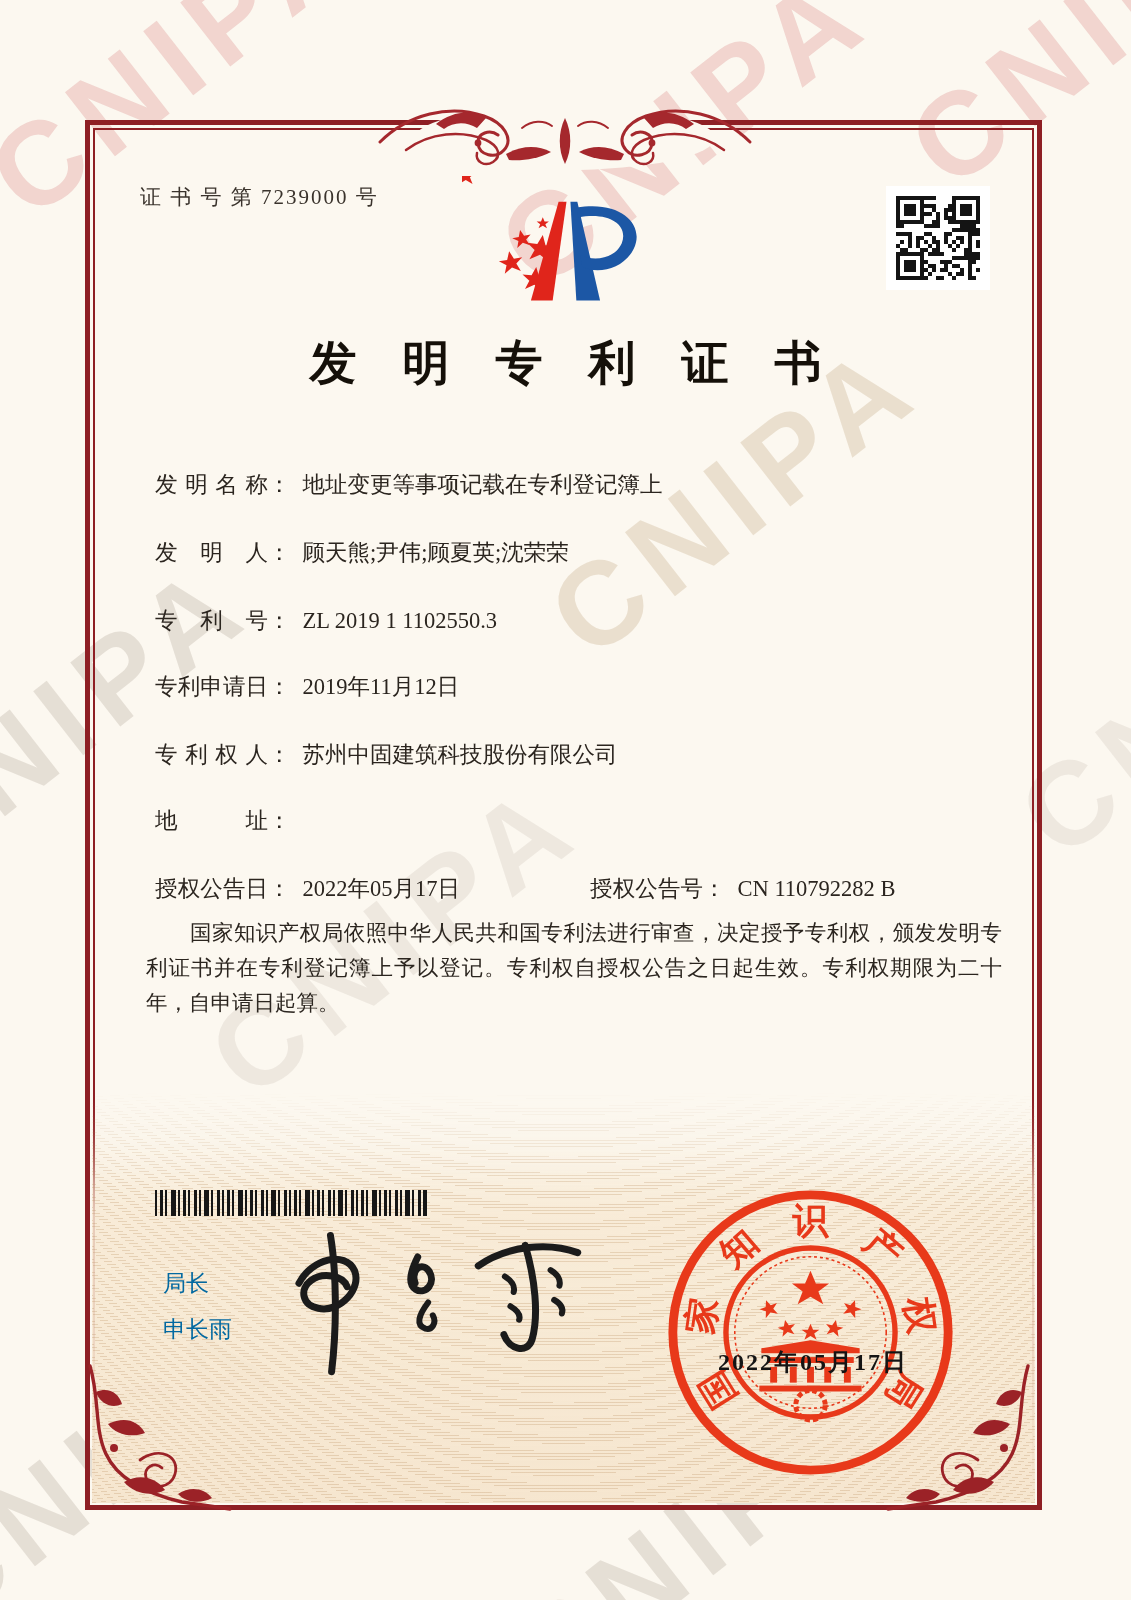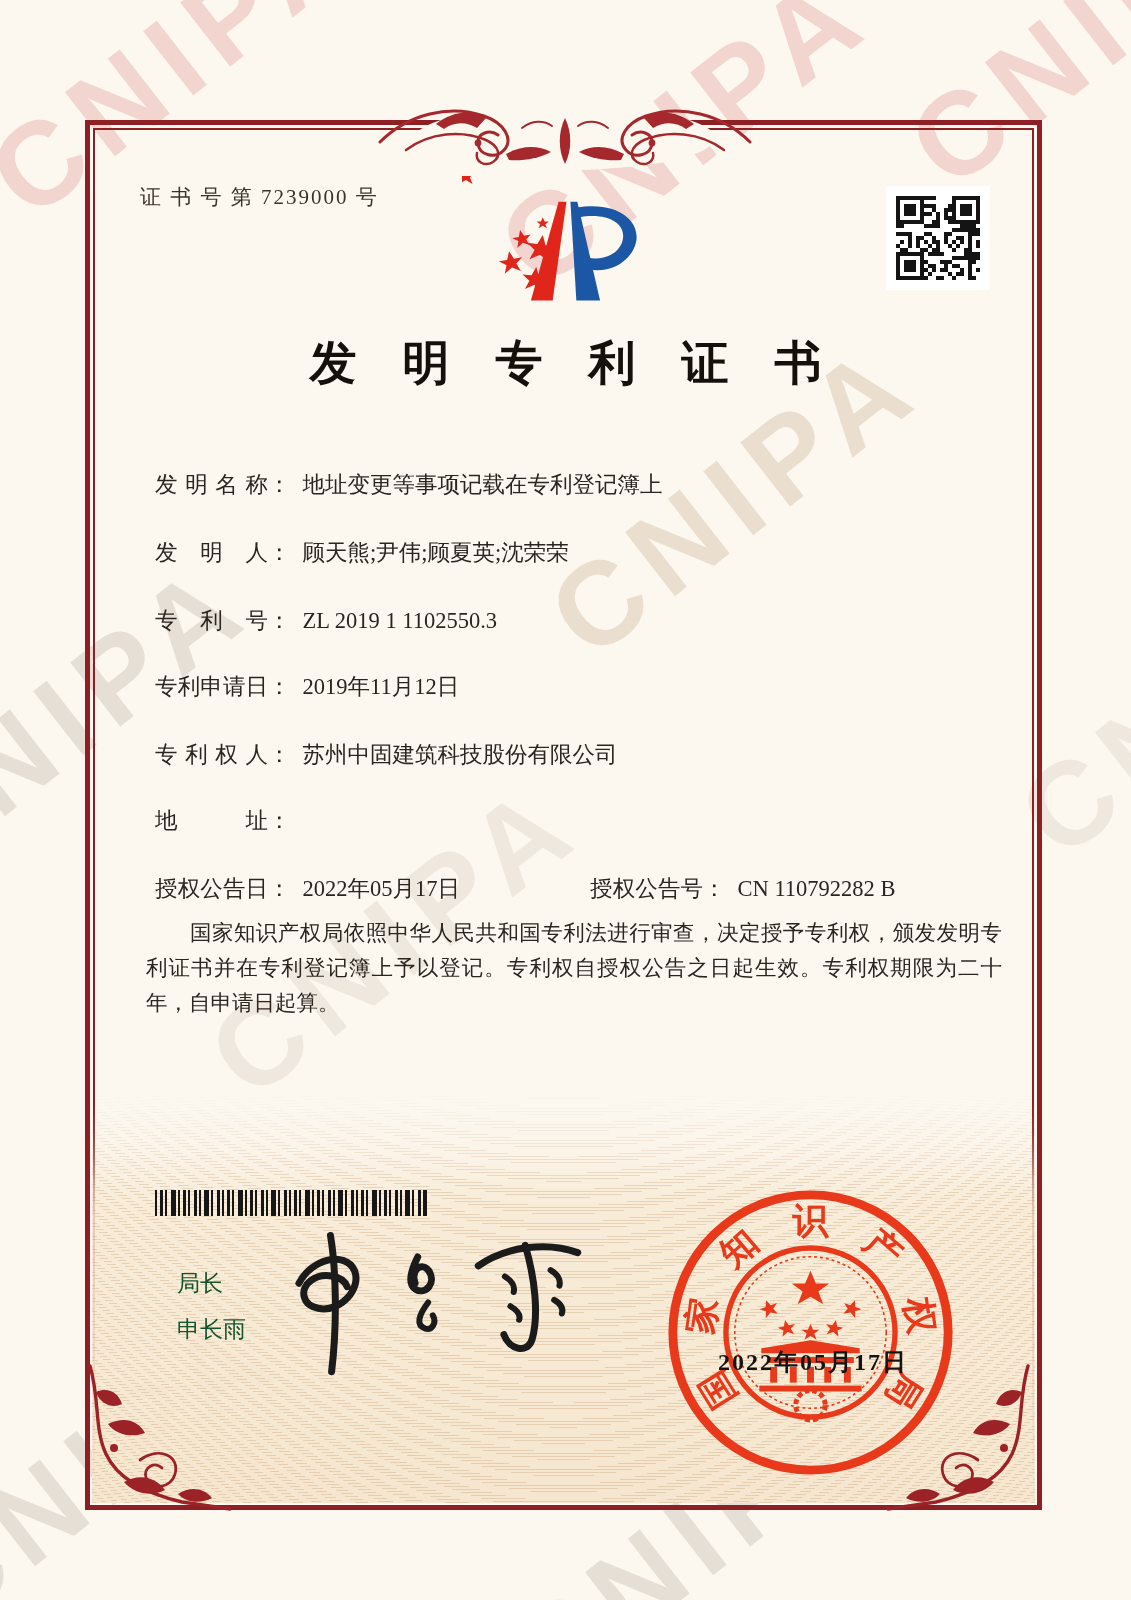--- a/index.html
+++ b/index.html
@@ -38,22 +38,22 @@
   .colon{margin-right:12px;}
   .value{white-space:pre-wrap;}
   .value-wrap{width:566px;}
   .grant-pair2{position:absolute;left:435px;top:0;display:flex;}
   
   .paras{position:absolute;left:146px;top:916px;width:856px;z-index:4;}
   .paras p{margin:0;font-size:21.5px;line-height:35px;text-indent:44px;text-align:justify;color:#2b251f;}
   
   .barcode{position:absolute;left:155px;top:1190px;height:26px;display:flex;align-items:stretch;z-index:4;}
   .barcode i{display:block;background:#161616;}
-  .signer{position:absolute;left:177px;font-family:"Liberation Sans","DejaVu Sans",sans-serif;
-          font-size:23px;color:#14532d;z-index:4;}
+  .signer{position:absolute;left:163px;font-family:"Liberation Sans","DejaVu Sans",sans-serif;
+          font-size:23px;color:#0369a1;z-index:4;}
   .sig{position:absolute;left:268px;top:1222px;z-index:4;}
   .seal{position:absolute;left:663px;top:1185px;width:295px;height:295px;z-index:4;}
   .seal-ring-text{position:absolute;left:50%;top:50%;width:0;height:0;}
   .seal-ring-text span{position:absolute;left:-20px;top:-24px;width:40px;height:44px;text-align:center;
       font-size:36px;font-weight:700;color:#e8391a;font-family:"Liberation Serif","DejaVu Serif",serif;}
   .seal-date{position:absolute;left:678px;top:1346px;width:270px;text-align:center;font-size:24px;
       font-weight:600;letter-spacing:2px;color:#141414;z-index:5;}
   .page-num{position:absolute;left:0;top:1452px;width:100%;text-align:center;font-size:18px;
       letter-spacing:3px;color:#3b342c;z-index:4;}
   .note-strip{position:absolute;left:426px;top:1524px;width:310px;height:50px;background:#ffffff;

